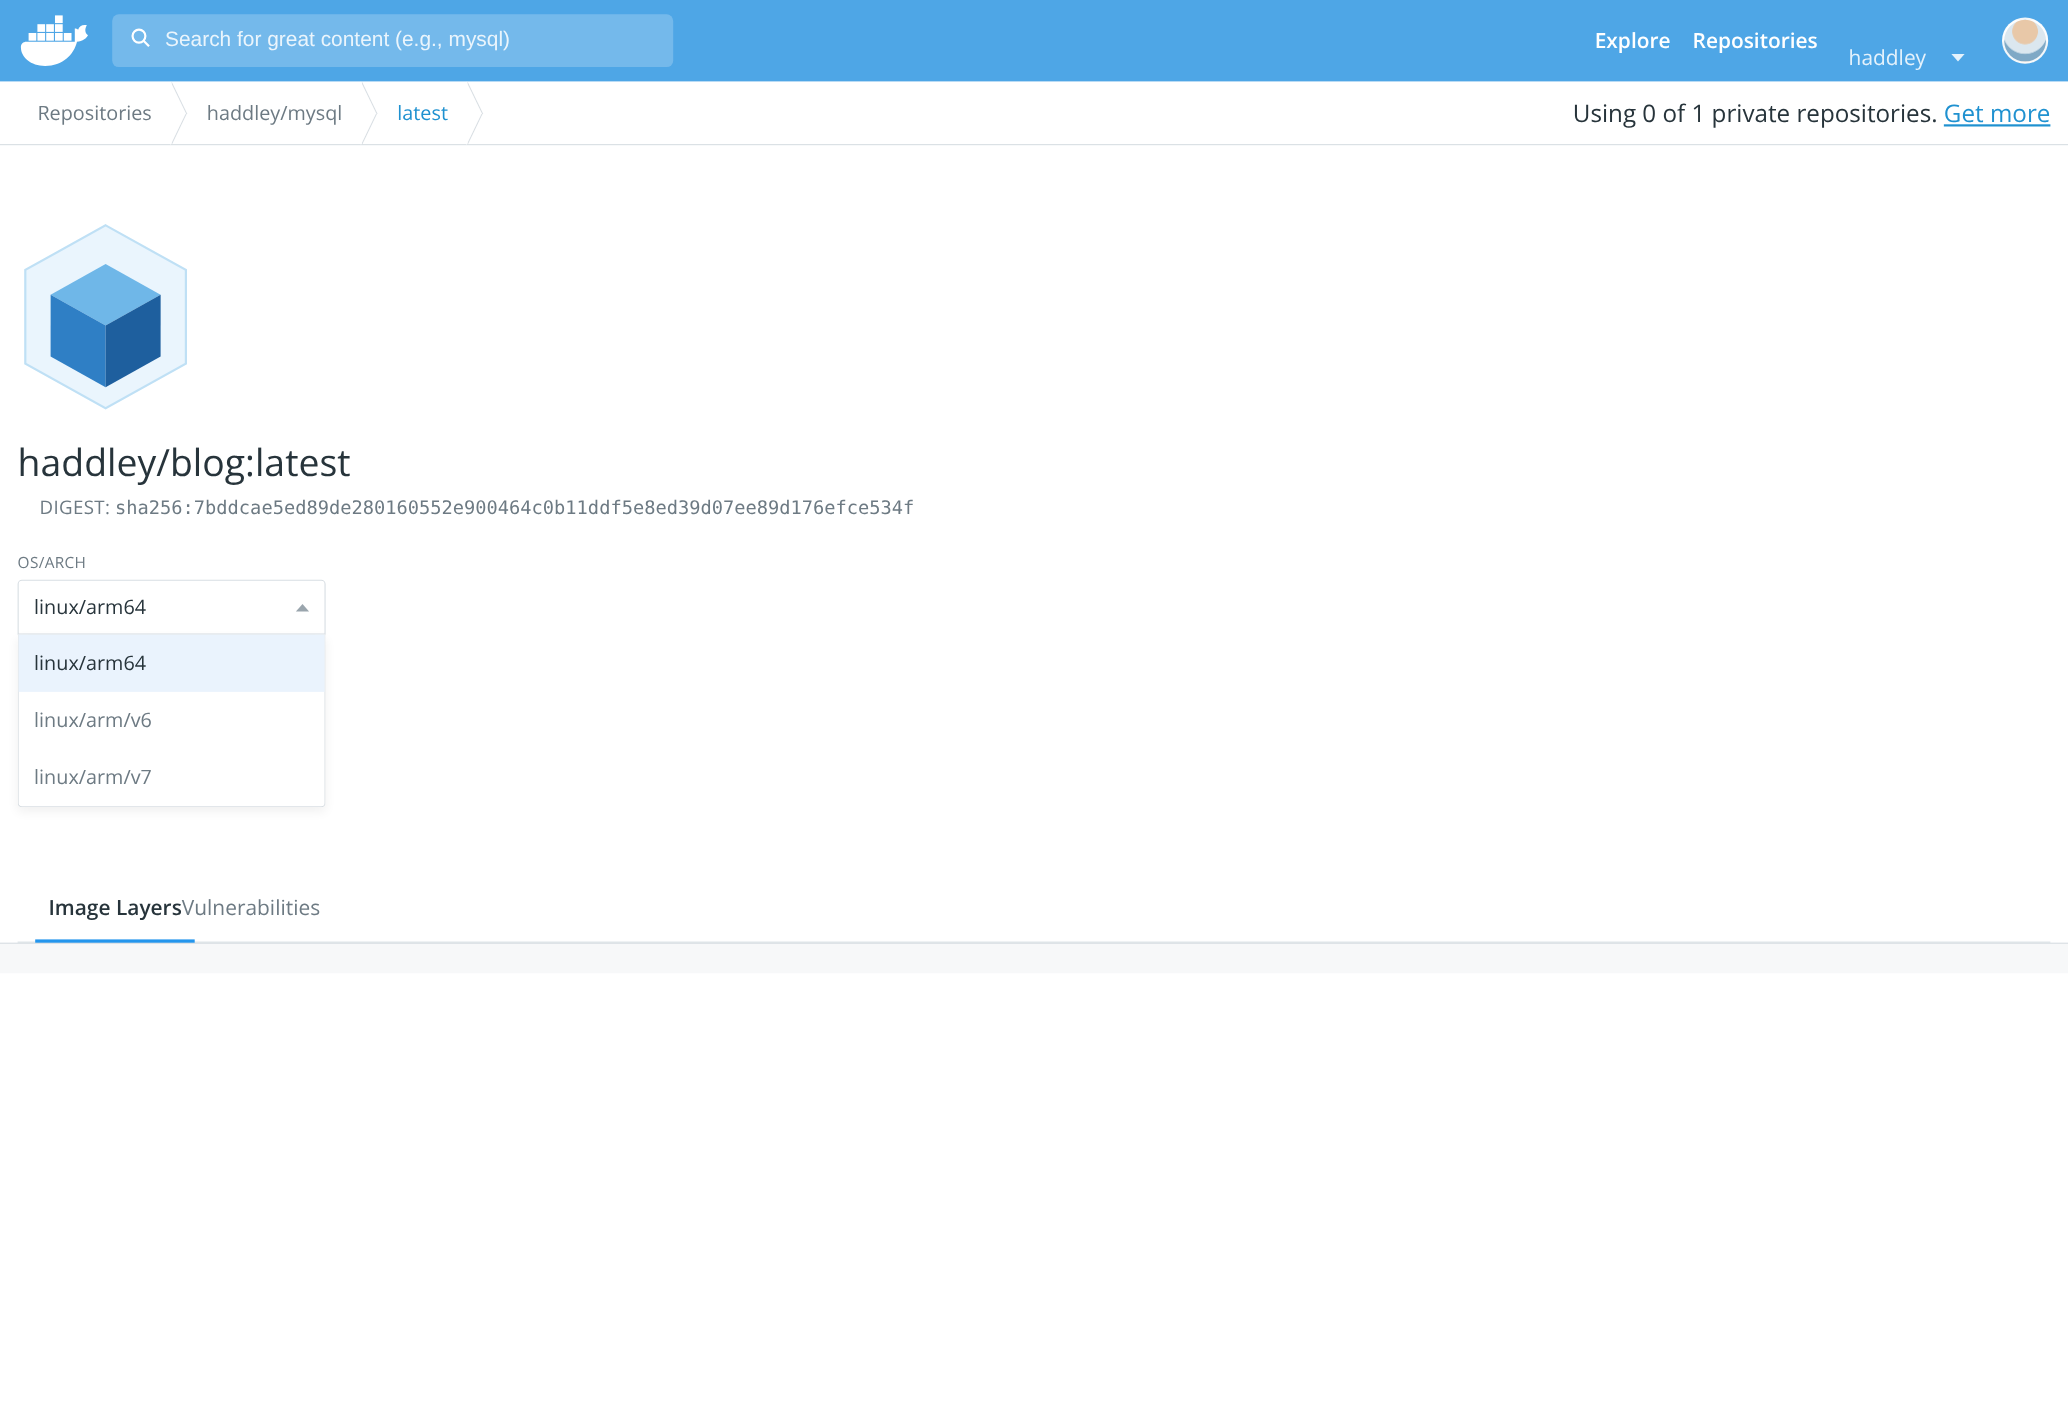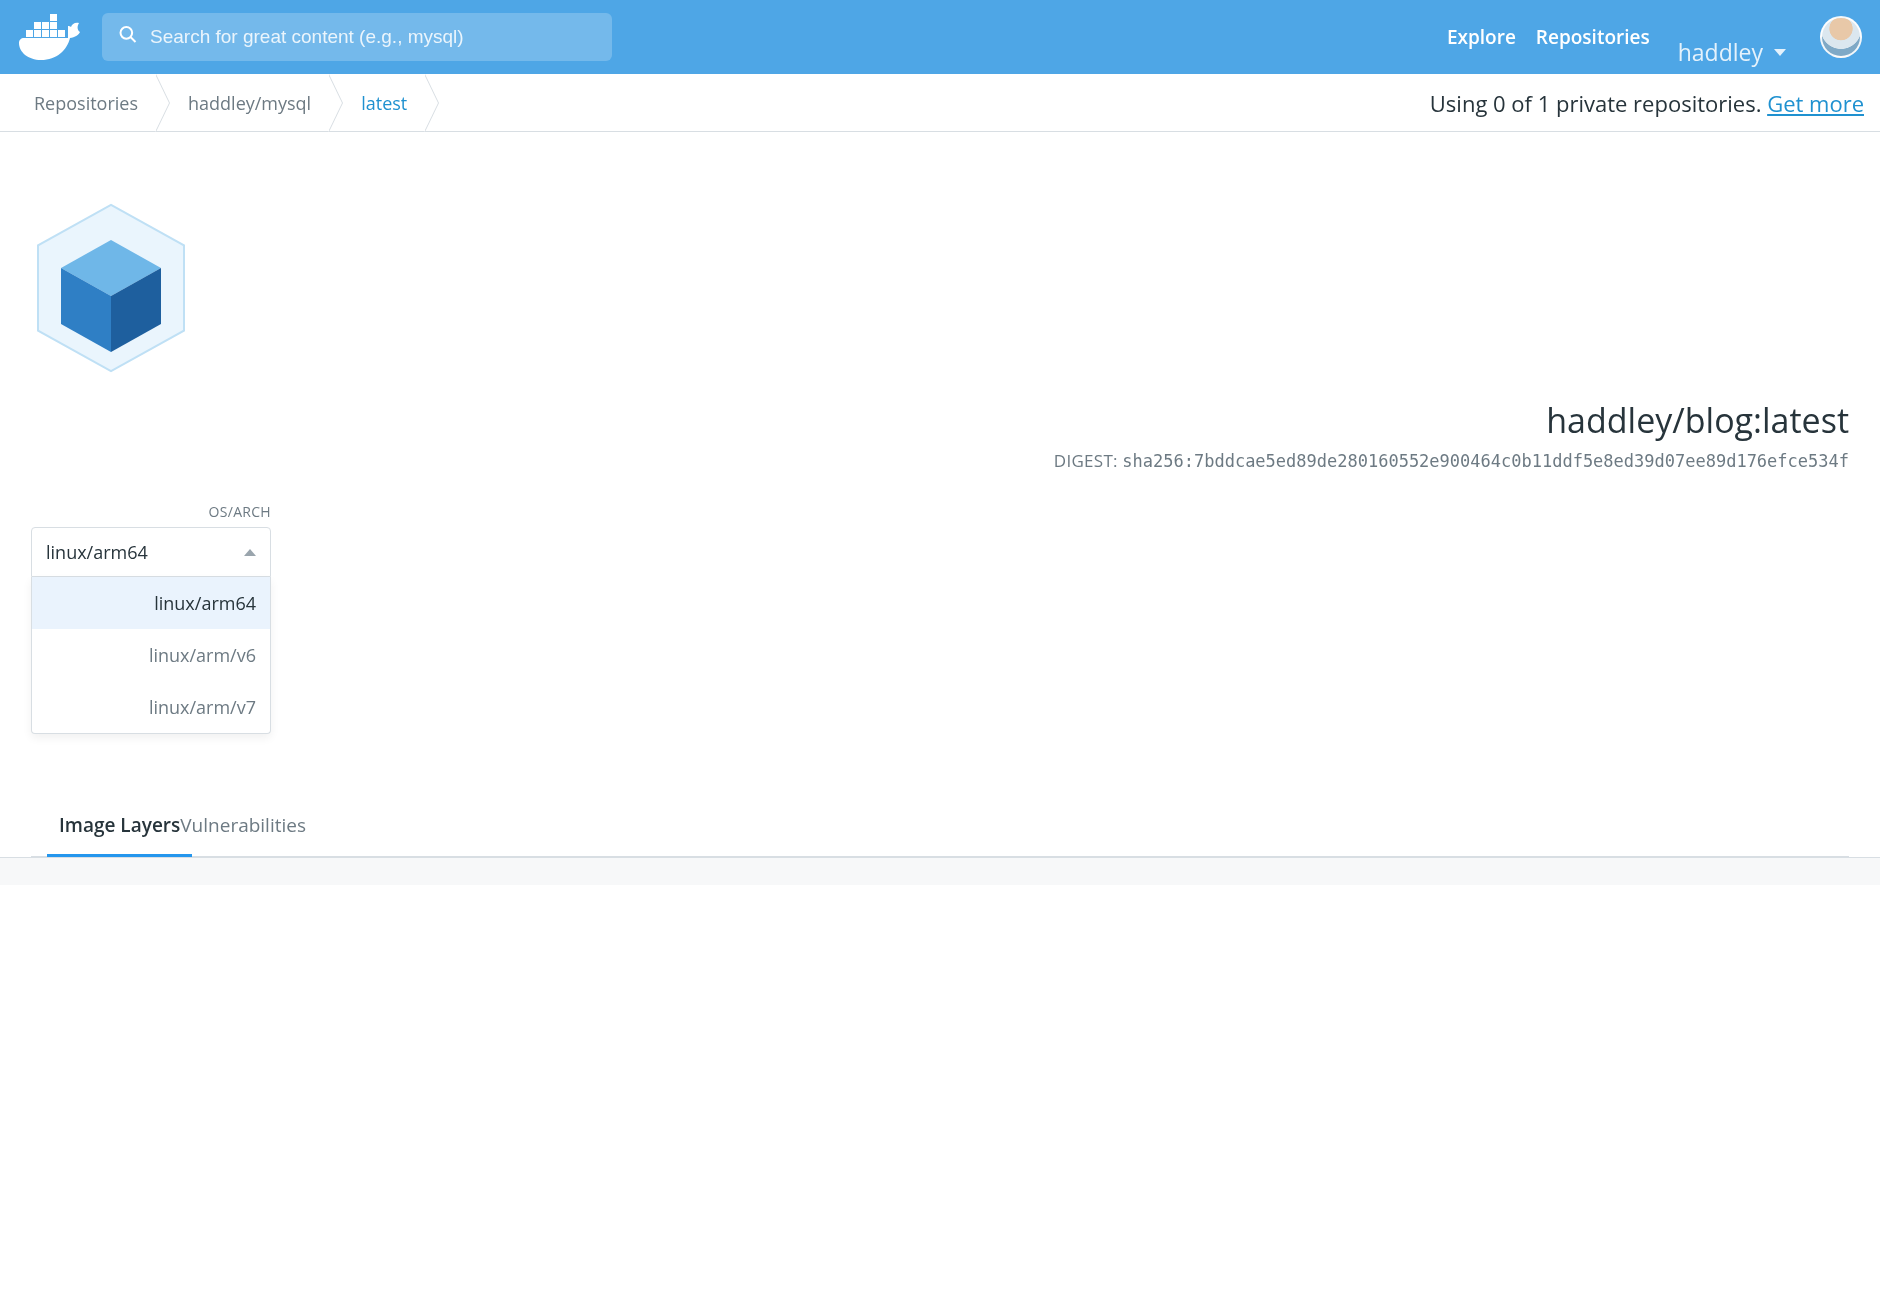--- a/index.html
+++ b/index.html
@@ -61,23 +61,23 @@
   .header-nav { display: flex; align-items: center; gap: 20px; }
   .header-link {
     color: #fff;
     font-weight: 600;
     font-size: 19px;
     cursor: pointer;
   }
   .header-user {
     display: flex;
     align-items: center;
-    gap: 11px;
+    gap: 23px;
     color: rgba(255,255,255,0.85);
-    font-size: 23px;
+    font-size: 19px;
     cursor: pointer;
     margin-left: 8px;
     margin-top: 30px;
   }
   .header-user .caret {
     width: 0; height: 0;
     border-left: 6px solid transparent;
     border-right: 6px solid transparent;
     border-top: 7px solid rgba(255,255,255,0.85);
   }
@@ -136,23 +136,22 @@
     font-size: 22px;
   }
   .crumb-right a {
     color: var(--link-blue);
     text-decoration: underline;
     cursor: pointer;
   }
 
   
   .main {
-    padding: 70px 31px 0;
-    position: relative;
-    text-align: right;
+    padding: 70px 16px 0;
+    position: relative;
   }
   .repo-icon {
     width: 160px;
     height: 175px;
     position: relative;
     margin-bottom: 20px;
   }
   .repo-title {
     font-size: 34px;
     font-weight: 400;
@@ -162,21 +161,21 @@
   .digest-row {
     font-size: 17px;
     color: var(--text-gray);
   }
   .digest-label { letter-spacing: 0.3px; margin-left: 20px; }
   .digest-val {
     font-family: ui-monospace, SFMono-Regular, Menlo, Consolas, monospace;
     color: var(--text-gray);
   }
 
-  .select-block { margin-top: 30px; width: 240px; position: relative; }
+  .select-block { margin-top: 30px; width: 280px; position: relative; }
   .select-label {
     font-size: 14px;
     color: var(--text-gray);
     letter-spacing: 0.3px;
     margin-bottom: 6px;
   }
   .select-box {
     display: flex;
     align-items: center;
     justify-content: space-between;

